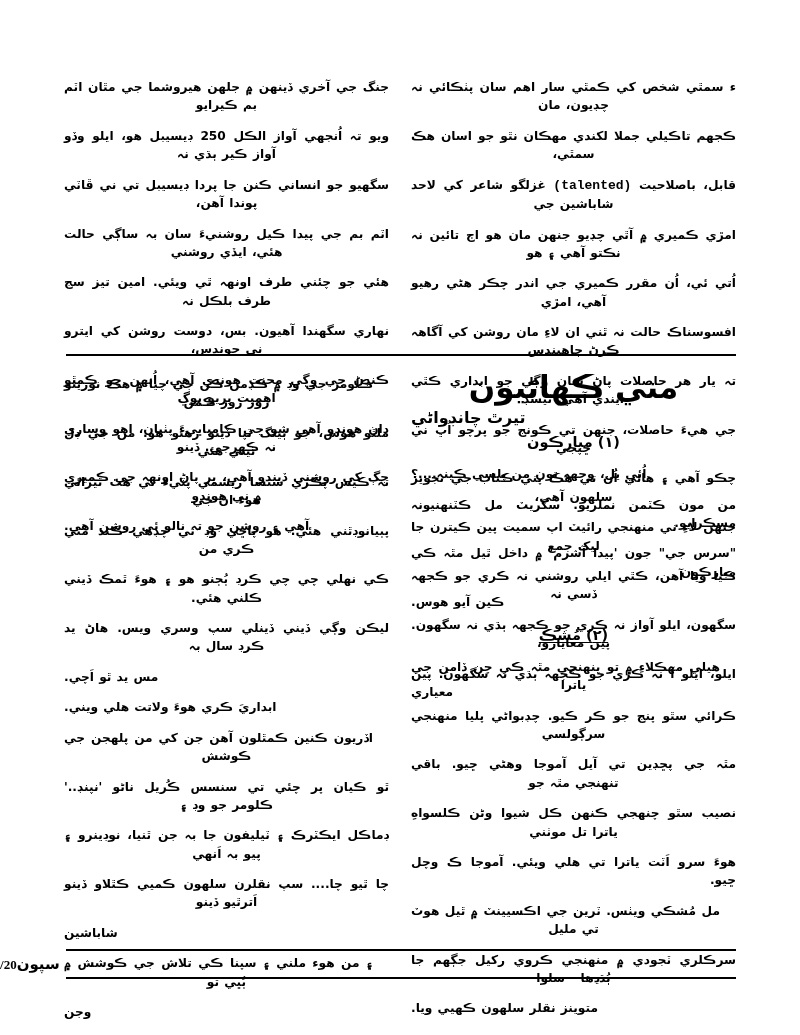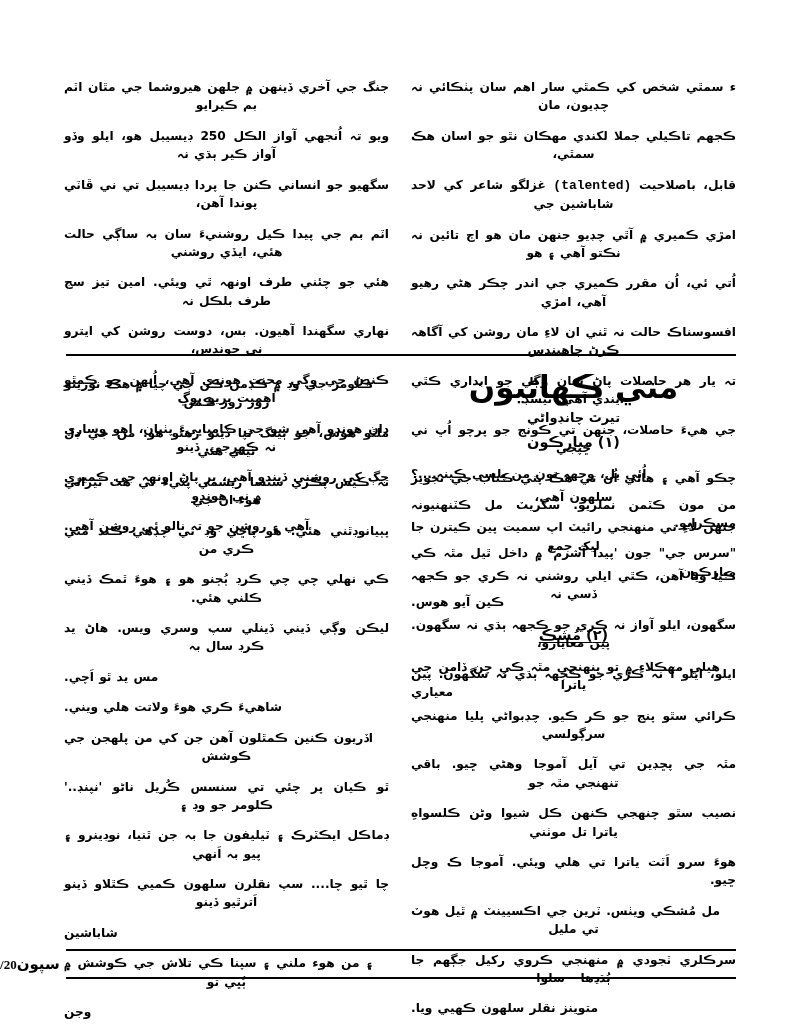--- a/index.html
+++ b/index.html
@@ -120,25 +120,25 @@
   .story-title {
     direction: rtl;
     font-size: 31px;
     font-weight: bold;
     line-height: 40px;
     letter-spacing: -0.5px;
     margin: 4px 0 2px 0;
   }
   .story-author {
     direction: rtl;
-    font-size: 13px;
+    font-size: 16px;
     font-weight: bold;
     line-height: 18px;
     margin: 0 0 4px 0;
-    text-align: center;
+    text-align: left;
   }
 
   .section-head {
     direction: rtl;
     text-align: center;
     font-size: 14.5px;
     font-weight: bold;
     line-height: 22px;
     margin: 2px 0 1px 0;
   }
@@ -242,21 +242,21 @@
     <div class="story-col">
 
       <p class="rtl indent first">ڪلومر جي وڊ ۾ ڪڊمن ڪن جي چيا ۾ هڪ نوريئو روز روز ڪمن</p>
       <p class="rtl">ملٿو هوس، جو ٻينگ ٽپا ڏينو رهنو هو. من جي ڊل ٿيني هئي</p>
       <p class="rtl">تہ ڪيس پڪڙي سنسا ريشمي پٽيءَ تي هٿ ٿيرائي هوءَ ان جي</p>
       <p class="rtl">پٻيانوڊٿني هئي. هو پاڇي وڊ تي چڊهي ڪند مٿي  ڪري من</p>
       <p class="rtl">ڪي نهلي چي چي ڪرڊ ٻُڄنو هو ۽ هوءَ ٿمڪ ڏيني ڪلني هئي.</p>
       <p class="rtl">ليڪن وڳي ڏيني ڏينلي سپ وسري ويس. هاڻ يد ڪرڊ سال بہ</p>
       <p class="rtl tail-left">مس يد ٿو اَچي.</p>
 
-      <p class="rtl tail-left">شاهيءَ ڪري هوءَ ولاتت هلي ويني.</p>
+      <p class="rtl tail-left">ابداريَ ڪري هوءَ ولاتت هلي ويني.</p>
 
       <p class="rtl indent">اڏريون ڪنين ڪمٿلون آهن جن کي من پلهجن جي ڪوشش</p>
       <p class="rtl">ٿو ڪيان پر چئي تي سنسس ڪُريل ناڻو 'نپنڊ..' ڪلومر جو وڊ ۽</p>
       <p class="rtl">ڊماڪل ايڪٽرڪ ۽ ٽيليفون جا بہ  جن ٿنيا، نوڊينرو ۽ پيو بہ اَنهي</p>
       <p class="rtl">چا ٿيو چا....  سپ نقلرن سلهون ڪميي ڪٿلاو ڏينو اَترٿيو ڏينو</p>
       <p class="rtl tail-left">شاباشين</p>
       <p class="rtl indent">۽ من هوء ملني ۽ سپنا ڪي تلاش جي ڪوشش ۾ ٻُڀي ٿو</p>
       <p class="rtl tail-left">وجن</p>
 
       <div class="section-head left-col">۴. راوڻ</div>

